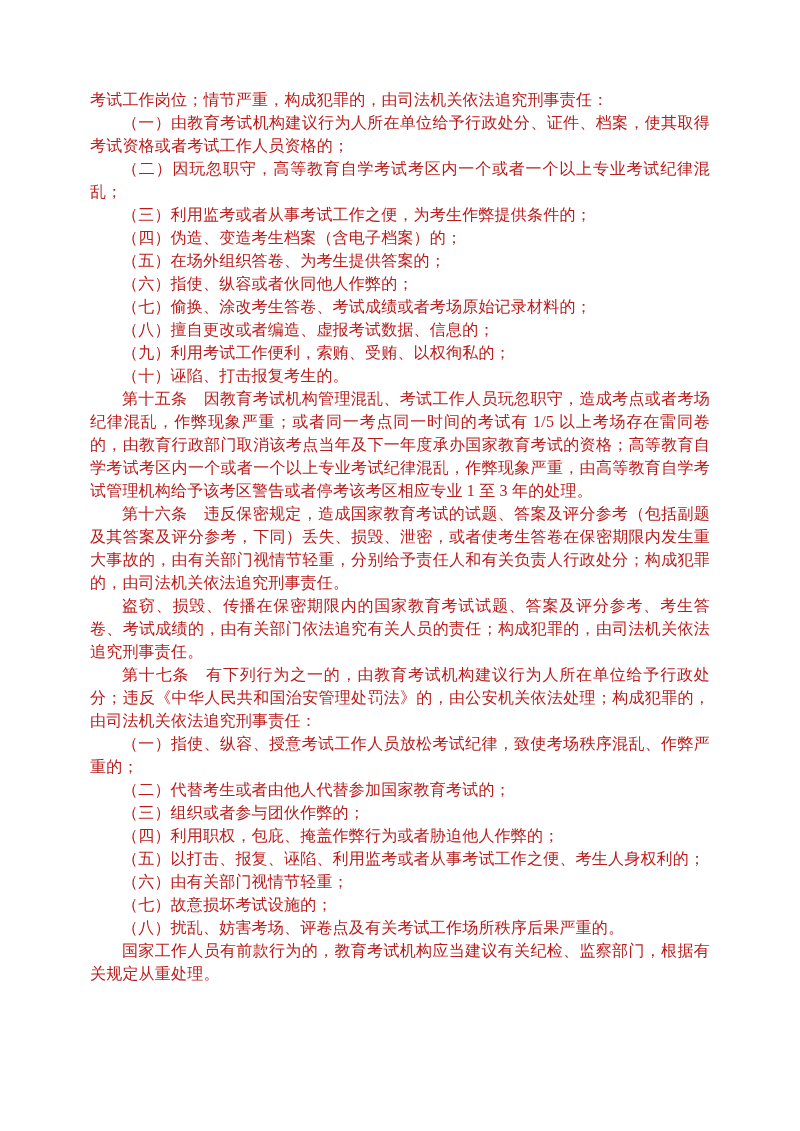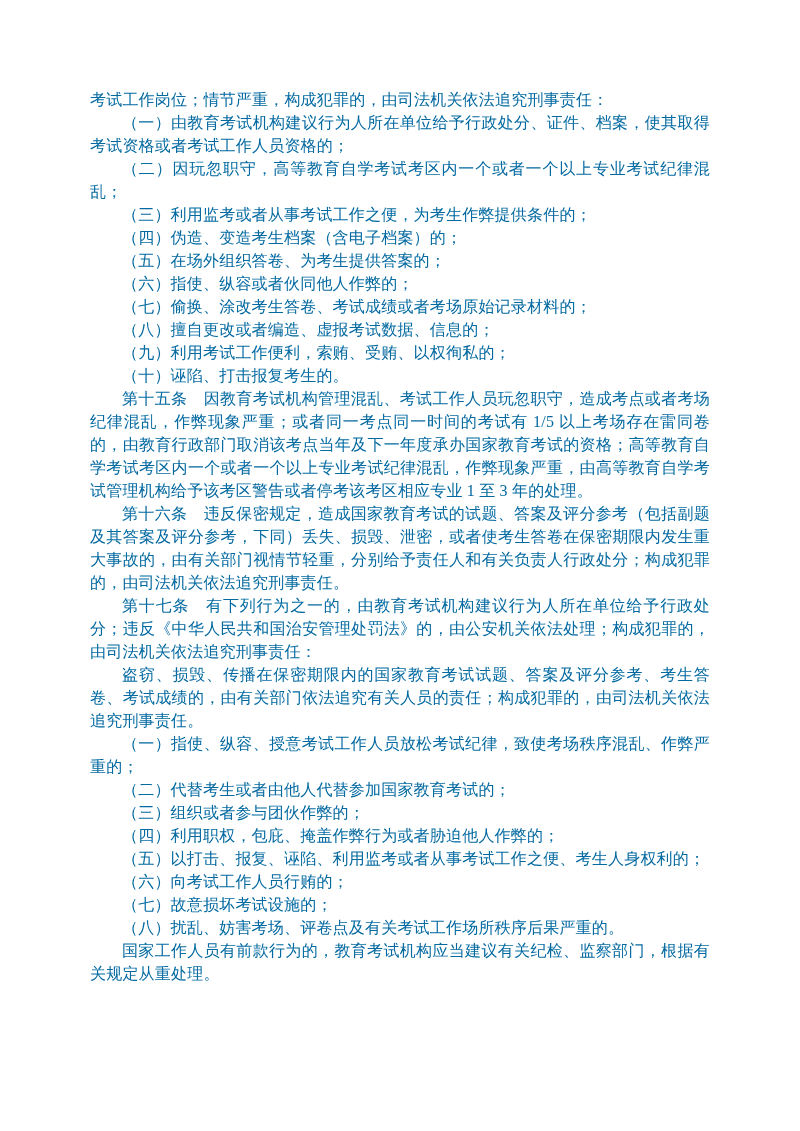--- a/index.html
+++ b/index.html
@@ -29,40 +29,40 @@
     padding: 0;
     text-indent: 2em;
   }
   .text-block p.continuation {
     text-indent: 0;
   }
 </style>
 </head>
 <body>
 
-<div class="page" style="background: rgb(255, 255, 255); color: #0369a1;">
+<div class="page" style="background: rgb(255, 255, 255); color: #b91c1c;">
   <div class="text-block">
     <p class="continuation">考试工作岗位；情节严重，构成犯罪的，由司法机关依法追究刑事责任：</p>
     <p>（一）由教育考试机构建议行为人所在单位给予行政处分、证件、档案，使其取得考试资格或者考试工作人员资格的；</p>
     <p>（二）因玩忽职守，高等教育自学考试考区内一个或者一个以上专业考试纪律混乱；</p>
     <p>（三）利用监考或者从事考试工作之便，为考生作弊提供条件的；</p>
     <p>（四）伪造、变造考生档案（含电子档案）的；</p>
     <p>（五）在场外组织答卷、为考生提供答案的；</p>
     <p>（六）指使、纵容或者伙同他人作弊的；</p>
     <p>（七）偷换、涂改考生答卷、考试成绩或者考场原始记录材料的；</p>
     <p>（八）擅自更改或者编造、虚报考试数据、信息的；</p>
     <p>（九）利用考试工作便利，索贿、受贿、以权徇私的；</p>
     <p>（十）诬陷、打击报复考生的。</p>
     <p>第十五条　因教育考试机构管理混乱、考试工作人员玩忽职守，造成考点或者考场纪律混乱，作弊现象严重；或者同一考点同一时间的考试有 1/5 以上考场存在雷同卷的，由教育行政部门取消该考点当年及下一年度承办国家教育考试的资格；高等教育自学考试考区内一个或者一个以上专业考试纪律混乱，作弊现象严重，由高等教育自学考试管理机构给予该考区警告或者停考该考区相应专业 1 至 3 年的处理。</p>
     <p>第十六条　违反保密规定，造成国家教育考试的试题、答案及评分参考（包括副题及其答案及评分参考，下同）丢失、损毁、泄密，或者使考生答卷在保密期限内发生重大事故的，由有关部门视情节轻重，分别给予责任人和有关负责人行政处分；构成犯罪的，由司法机关依法追究刑事责任。</p>
+    <p>盗窃、损毁、传播在保密期限内的国家教育考试试题、答案及评分参考、考生答卷、考试成绩的，由有关部门依法追究有关人员的责任；构成犯罪的，由司法机关依法追究刑事责任。</p>
     <p>第十七条　有下列行为之一的，由教育考试机构建议行为人所在单位给予行政处分；违反《中华人民共和国治安管理处罚法》的，由公安机关依法处理；构成犯罪的，由司法机关依法追究刑事责任：</p>
-    <p>盗窃、损毁、传播在保密期限内的国家教育考试试题、答案及评分参考、考生答卷、考试成绩的，由有关部门依法追究有关人员的责任；构成犯罪的，由司法机关依法追究刑事责任。</p>
     <p>（一）指使、纵容、授意考试工作人员放松考试纪律，致使考场秩序混乱、作弊严重的；</p>
     <p>（二）代替考生或者由他人代替参加国家教育考试的；</p>
     <p>（三）组织或者参与团伙作弊的；</p>
     <p>（四）利用职权，包庇、掩盖作弊行为或者胁迫他人作弊的；</p>
     <p>（五）以打击、报复、诬陷、利用监考或者从事考试工作之便、考生人身权利的；</p>
-    <p>（六）向考试工作人员行贿的；</p>
+    <p>（六）由有关部门视情节轻重；</p>
     <p>（七）故意损坏考试设施的；</p>
     <p>（八）扰乱、妨害考场、评卷点及有关考试工作场所秩序后果严重的。</p>
     <p>国家工作人员有前款行为的，教育考试机构应当建议有关纪检、监察部门，根据有关规定从重处理。</p>
   </div>
 </div>
 
 </body></html>

